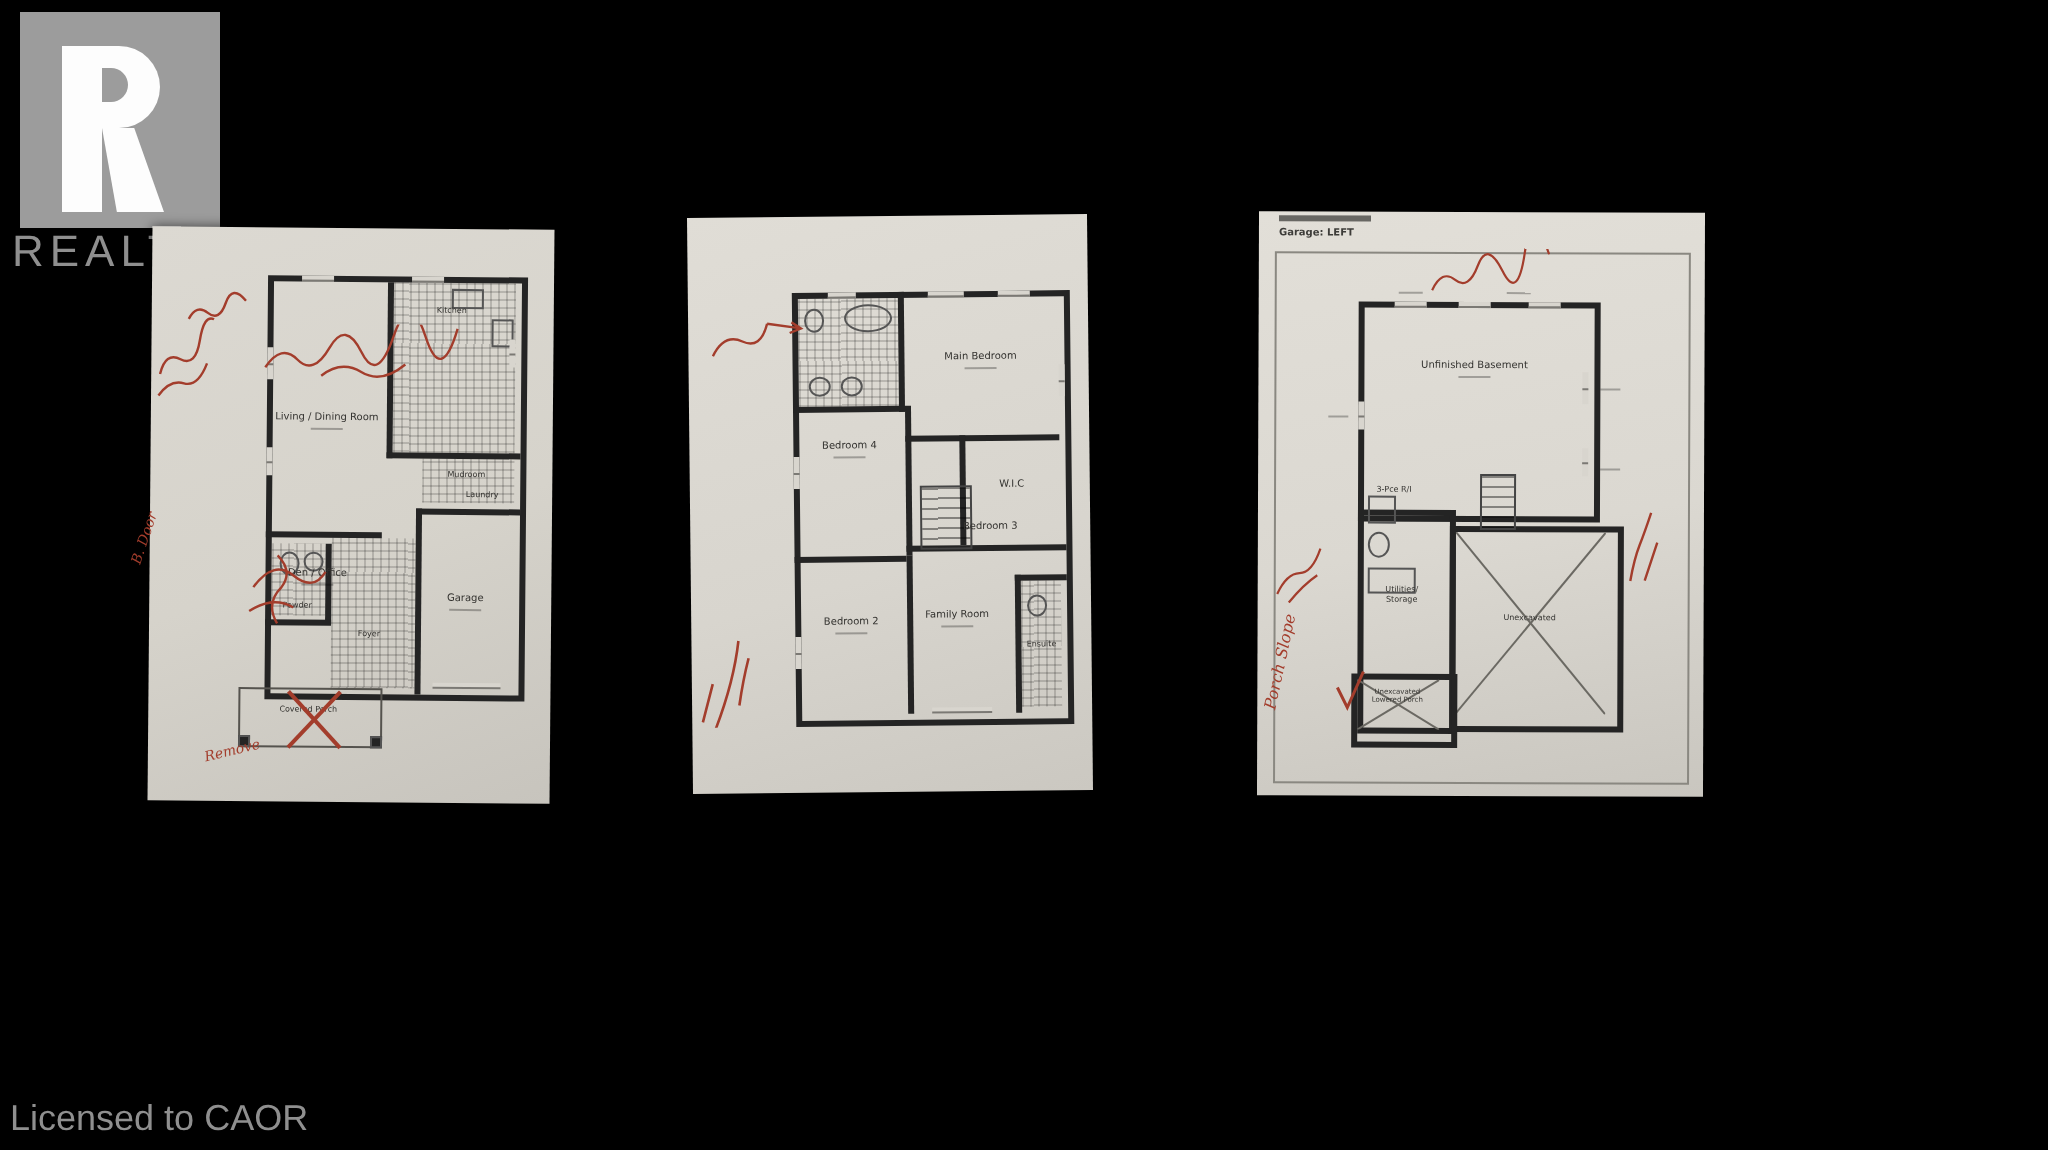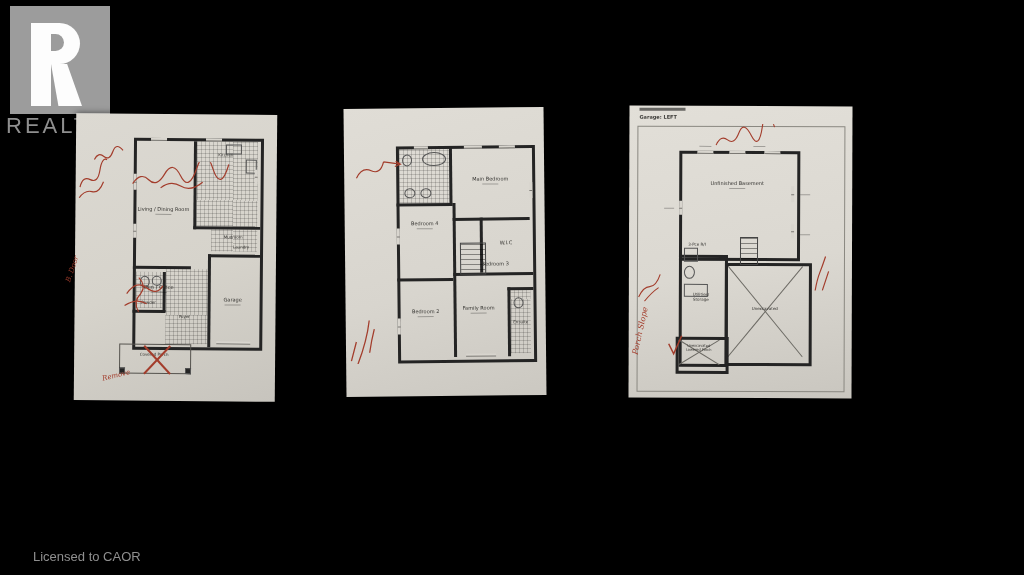--- a/index.html
+++ b/index.html
@@ -11,21 +11,21 @@
   
   .logo-box{left:10px;top:6px;width:100px;height:108px;background:#9c9c9c;}
   .logo-bar{left:21px;top:17px;width:20px;height:83px;background:#fdfdfd;}
   .logo-bowl{left:41px;top:17px;width:29px;height:41px;background:#fdfdfd;border-radius:0 22px 22px 0;}
   .logo-bowl-counter{left:41px;top:28px;width:13px;height:17px;background:#9c9c9c;border-radius:0 10px 10px 0;}
   .logo-leg{left:41px;top:58px;width:31px;height:42px;background:#fdfdfd;
     clip-path:polygon(0 0,52% 0,100% 100%,24% 100%);}
   .wordmark{left:6px;top:113px;color:#8f8f8f;font-size:22px;letter-spacing:3px;font-weight:400;}
   .wordmark sup{font-size:10px;letter-spacing:0;}
   
-  .license{left:5px;top:549px;color:#8f8f8f;font-size:13px;margin-left:28px;}
+  .license{left:5px;top:549px;color:#8f8f8f;font-size:18px;}
   
   .paper{position:absolute;box-shadow:0 0 6px rgba(0,0,0,.6);}
   .paper1{left:75px;top:114px;width:201px;height:287px;transform:rotate(.5deg);
     background:linear-gradient(160deg,#dcd9d2 0%,#d6d3cb 55%,#c7c4bd 100%);}
   .paper2{left:345px;top:108px;width:200px;height:288px;transform:rotate(-.6deg);
     background:linear-gradient(165deg,#e0ddd6 0%,#d8d5ce 60%,#cbc8c1 100%);}
   .paper3{left:629px;top:106px;width:223px;height:292px;transform:rotate(.2deg);
     background:linear-gradient(170deg,#e2dfd8 0%,#dbd8d1 55%,#c9c6bf 100%);}
   
   .wall-h{position:absolute;height:3px;background:#242424;}

